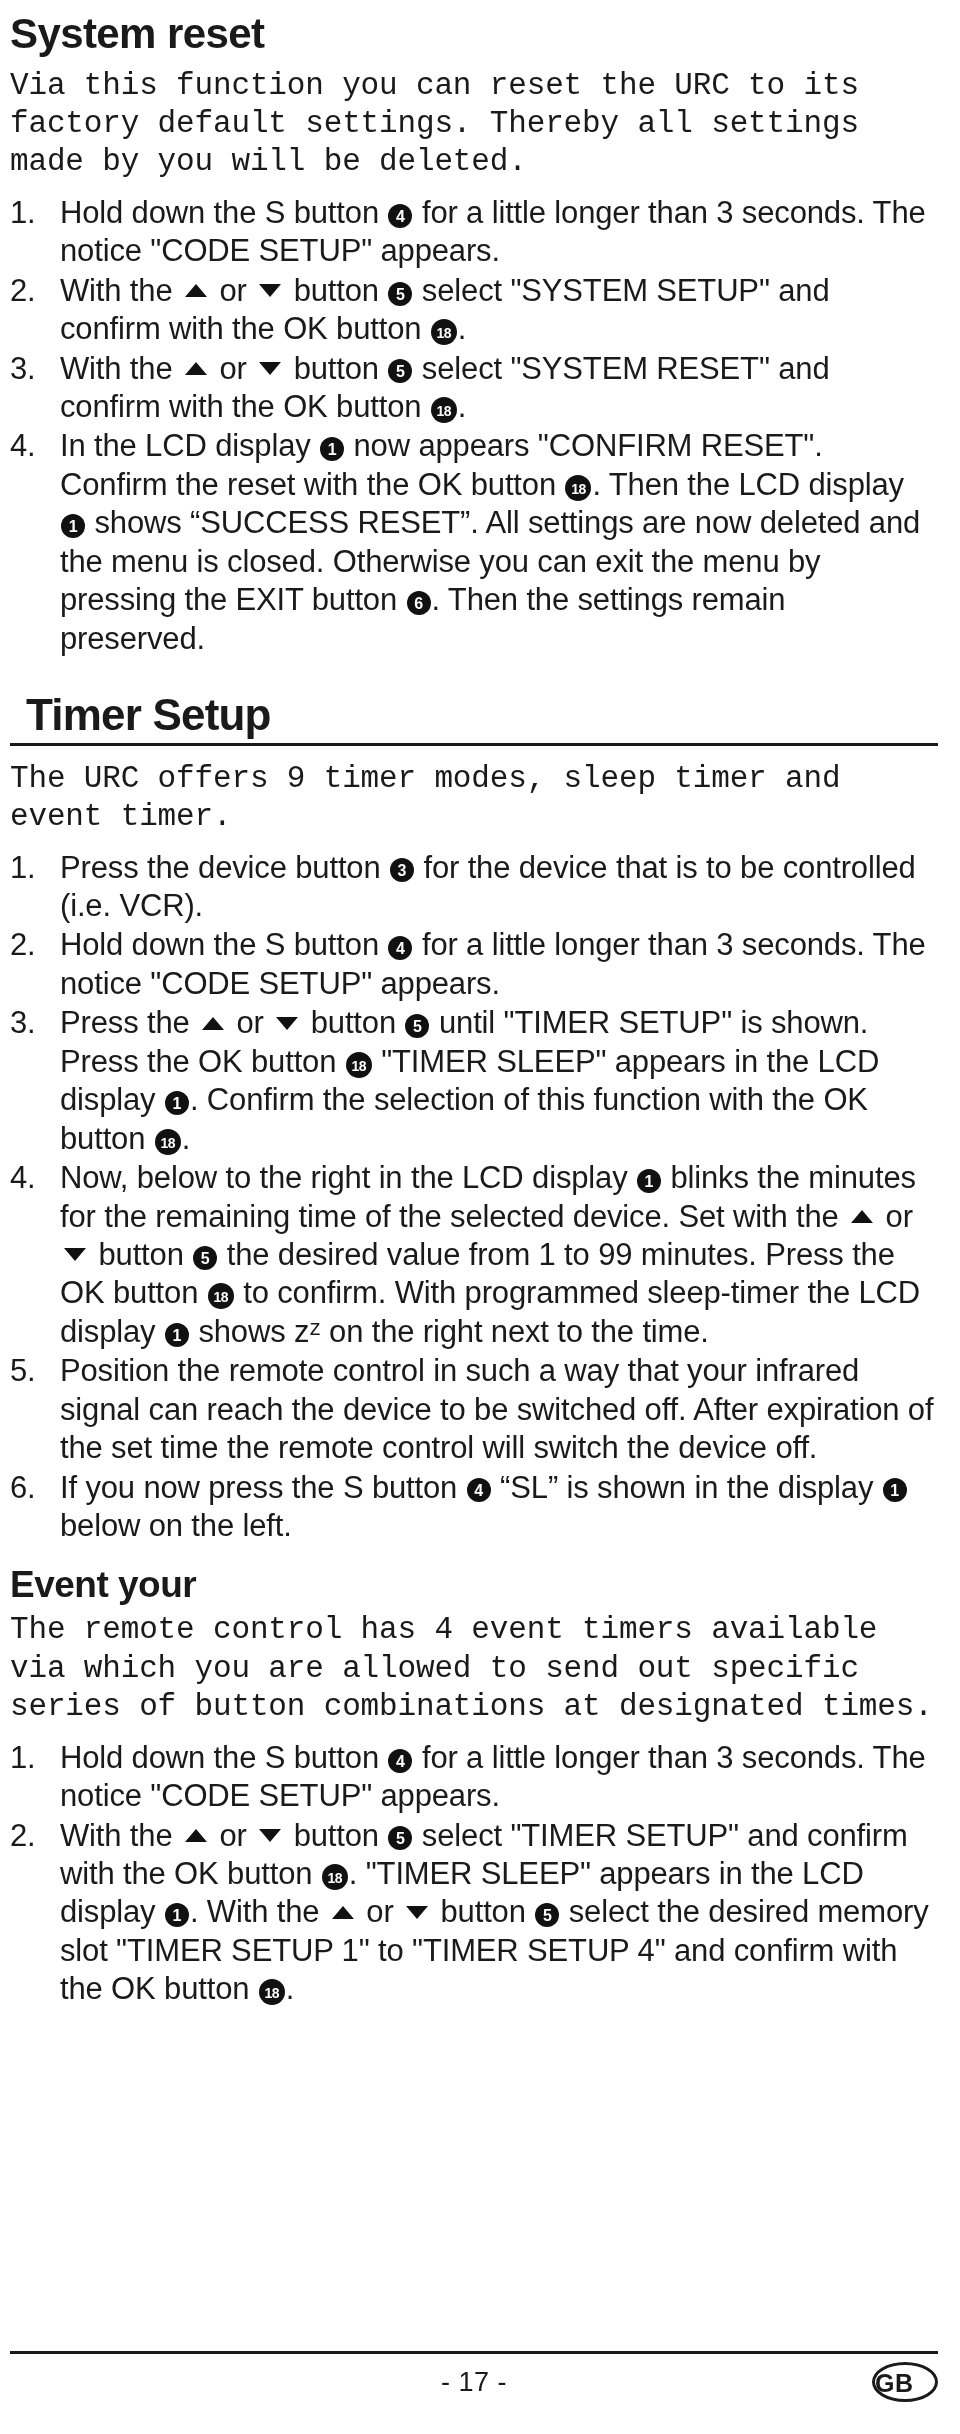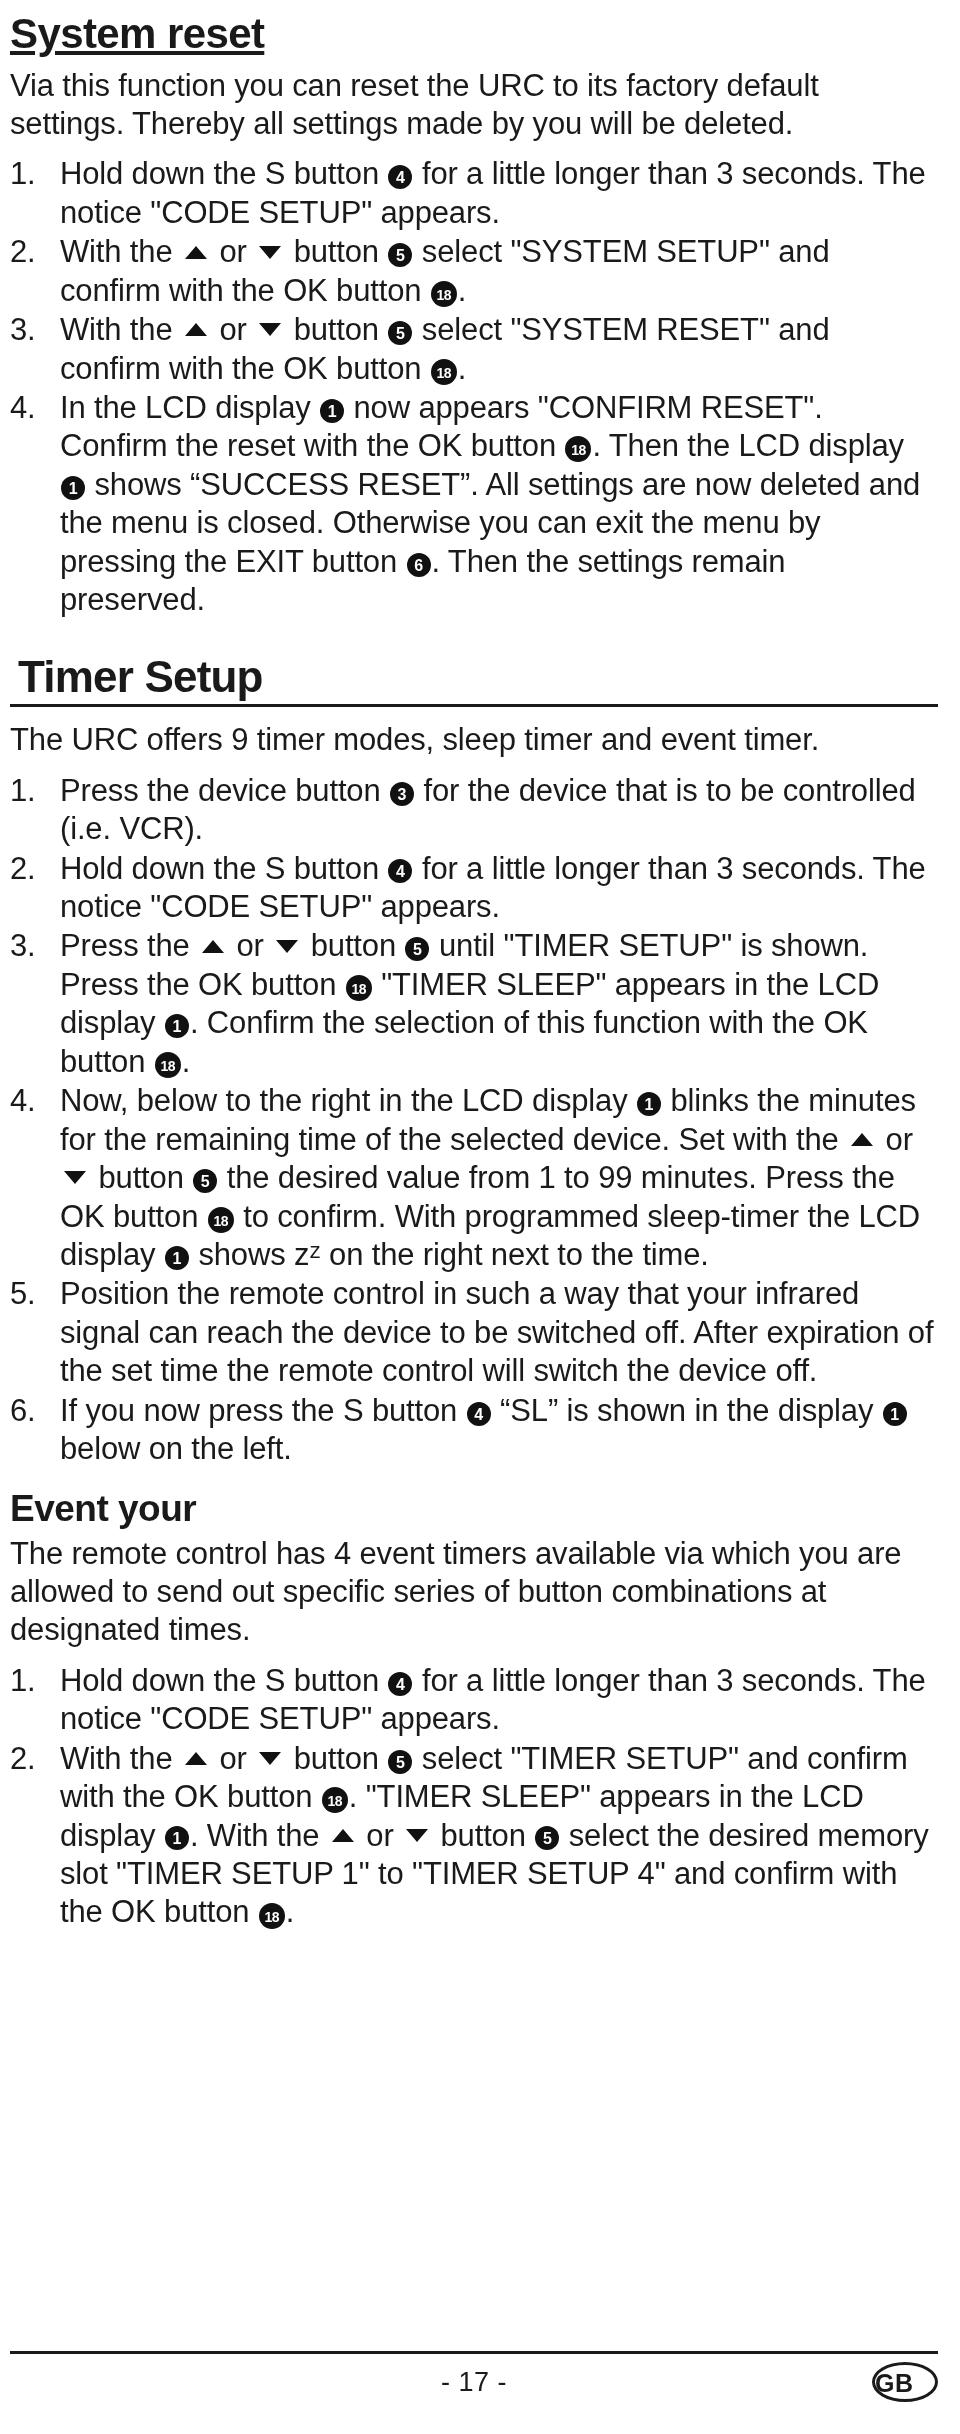--- a/index.html
+++ b/index.html
@@ -24,27 +24,26 @@
     overflow: hidden;
   }
 
   
   h1.chapter {
     font-size: 42px;
     font-weight: bold;
     letter-spacing: -0.6px;
     margin: 6px 0 10px 0;
     line-height: 1.06;
-    text-decoration: underline;
   }
   h2.section {
     font-size: 44px;
     font-weight: bold;
     letter-spacing: -0.8px;
-    margin: 34px 0 4px 8px;
+    margin: 34px 0 4px 16px;
     line-height: 1.06;
   }
   h3.subsection {
     font-size: 37px;
     font-weight: bold;
     letter-spacing: -0.5px;
     margin: 20px 0 6px 0;
     line-height: 1.08;
   }
   .rule-under-heading {
@@ -53,20 +52,21 @@
     margin: 2px 0 14px 0;
     width: 100%;
   }
 
   
   p.body-text {
     font-size: 31px;
     line-height: 1.24;
     margin: 0 0 12px 0;
     letter-spacing: -0.15px;
+    font-family: Liberation Mono, monospace;
   }
 
   ol.steps {
     list-style: none;
     margin: 0 0 10px 0;
     padding: 0;
     counter-reset: none;
   }
   ol.steps > li {
     position: relative;

